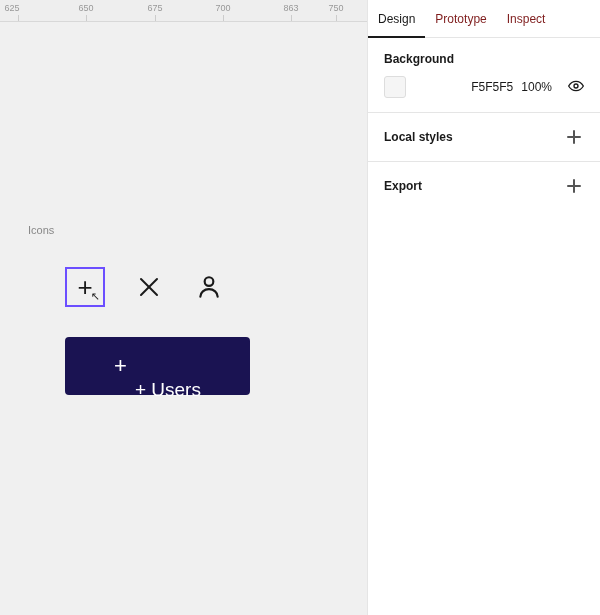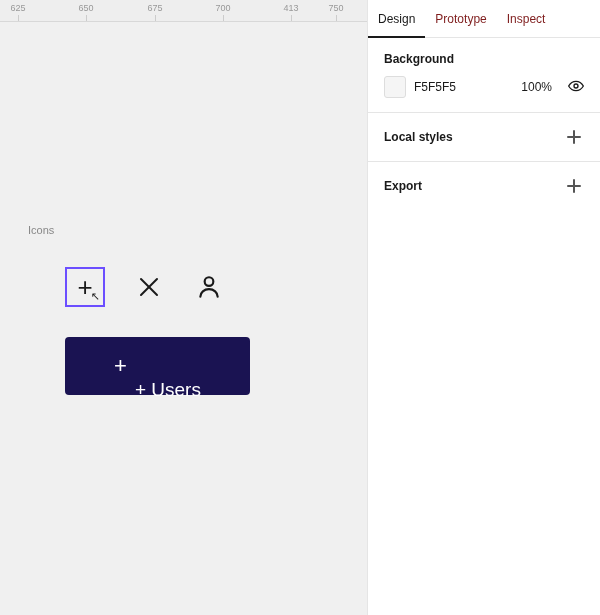--- a/index.html
+++ b/index.html
@@ -161,20 +161,21 @@
       font-size: 12px;
       font-weight: 600;
       color: #1a1a1a;
     }
 
     
     .bg-row {
       display: flex;
       align-items: center;
       gap: 8px;
+      text-align: right;
     }
     .color-swatch {
       width: 22px;
       height: 22px;
       border: 1px solid #ddd;
       border-radius: 3px;
       background: #F5F5F5;
       flex-shrink: 0;
     }
     .color-hex {
@@ -260,33 +261,33 @@
       background: #ccc;
       height: 6px;
     }
   </style>
 </head>
 <body>
 
 <div class="canvas-panel">
 
   <div class="ruler-area">
-    <span class="ruler-number" style="left: 18px">625</span>
+    <span class="ruler-number" style="left: 12px">625</span>
     <div class="ruler-tick-line" style="left: 18px"></div>
 
     <span class="ruler-number" style="left: 86px">650</span>
     <div class="ruler-tick-line" style="left: 86px"></div>
 
     <span class="ruler-number" style="left: 155px">675</span>
     <div class="ruler-tick-line" style="left: 155px"></div>
 
     <span class="ruler-number" style="left: 223px">700</span>
     <div class="ruler-tick-line" style="left: 223px"></div>
 
-    <span class="ruler-number" style="left: 291px">413</span>
+    <span class="ruler-number" style="left: 291px">863</span>
     <div class="ruler-tick-line" style="left: 291px"></div>
 
     <span class="ruler-number" style="left: 336px">750</span>
     <div class="ruler-tick-line" style="left: 336px"></div>
   </div>
 
   <div class="canvas-content">
 
     <span class="icons-label">Icons</span>
 

